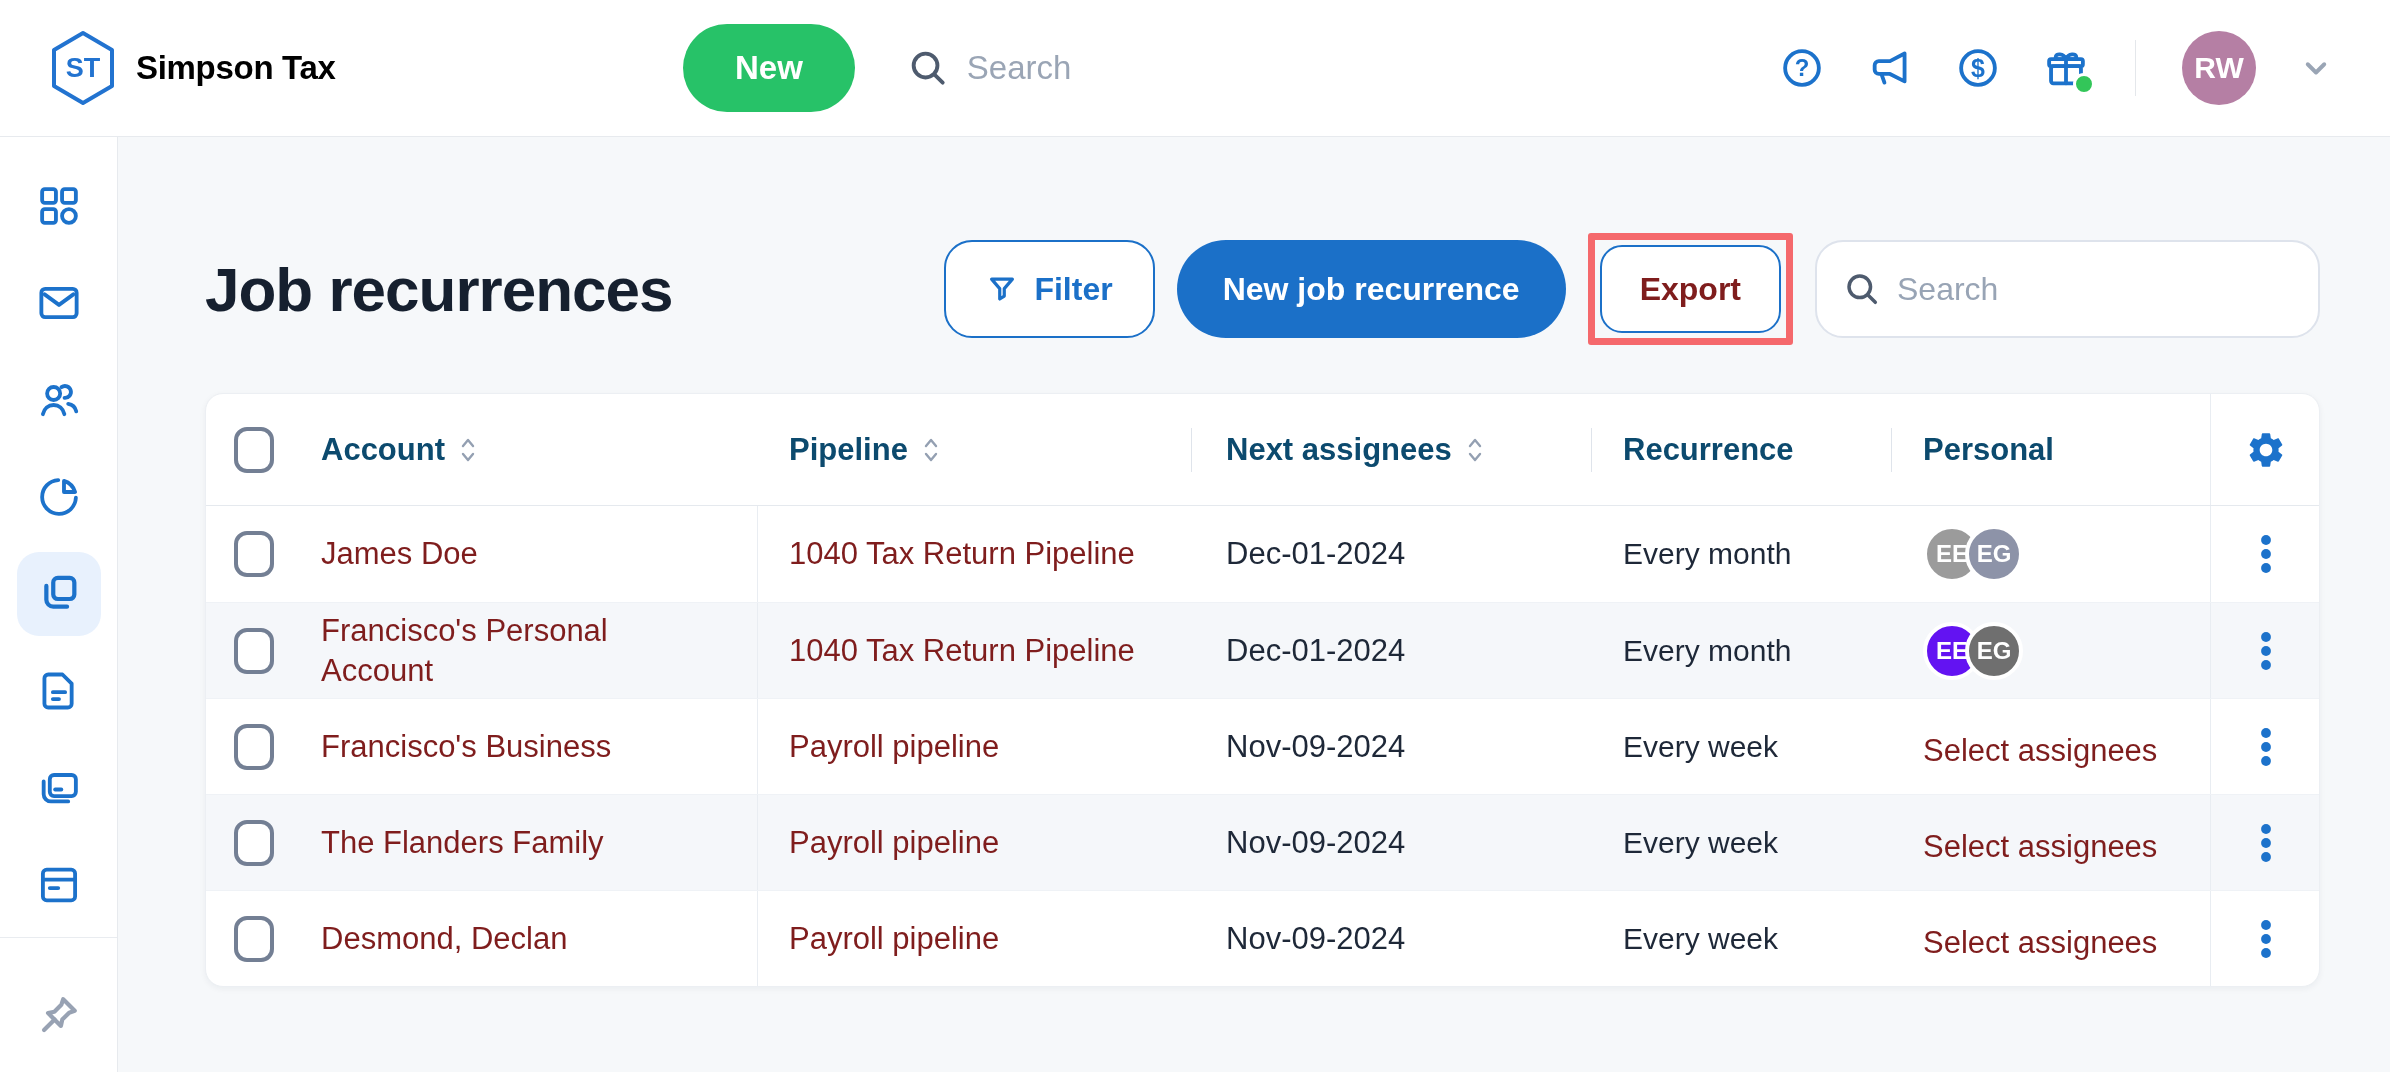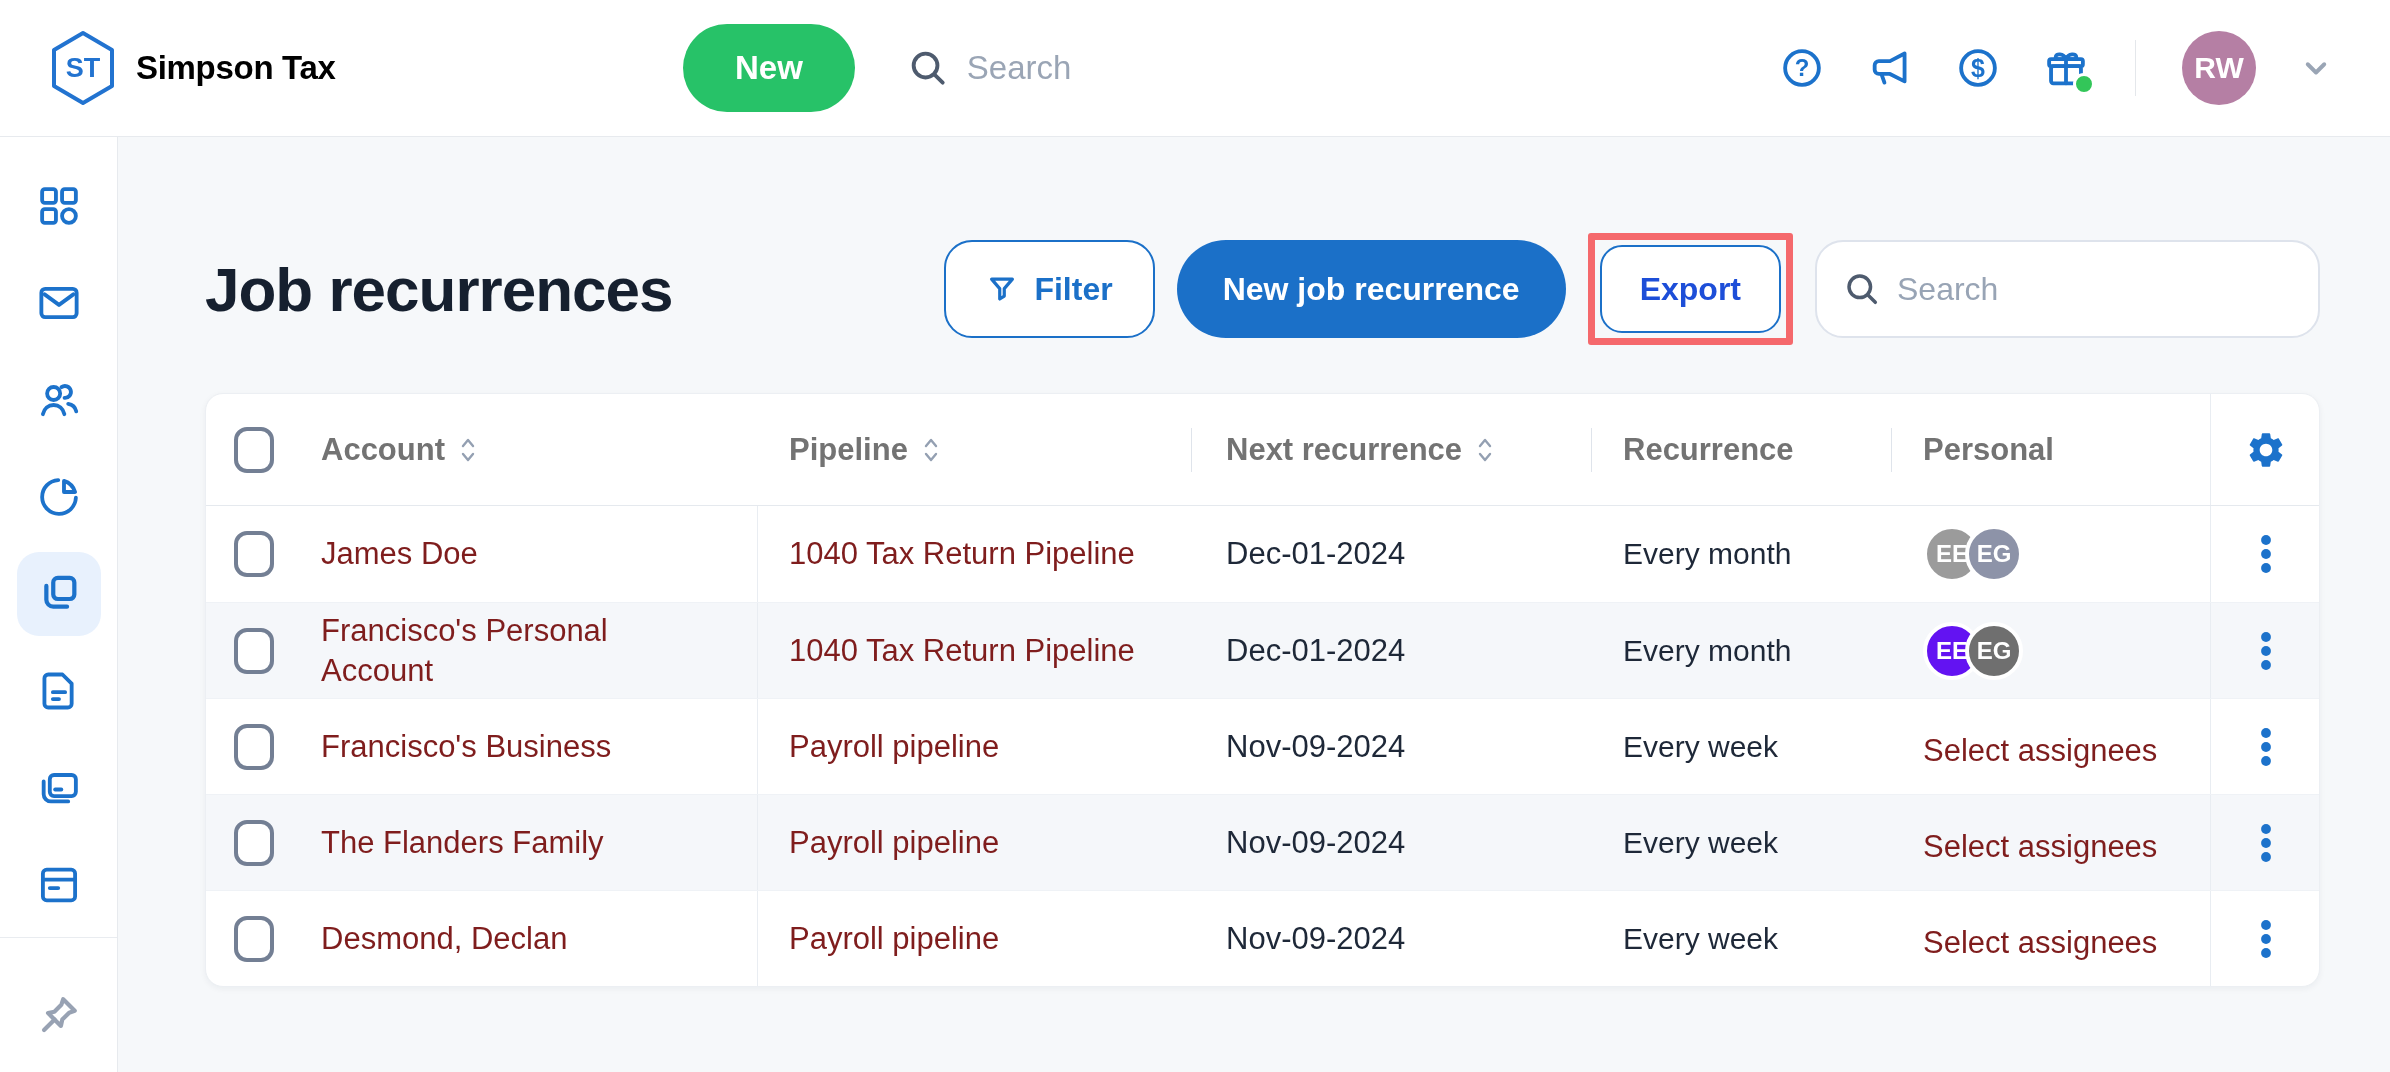--- a/index.html
+++ b/index.html
@@ -41,40 +41,40 @@
   .page-head { display:flex; align-items:center; }
   .page-title { font-size:62px; font-weight:700; color:#16202f; letter-spacing:-1px; }
   .controls { margin-left:auto; display:flex; align-items:center; gap:22px; }
   .btn { font-family:inherit; cursor:pointer; display:inline-flex; align-items:center; justify-content:center; }
   .btn-primary { height:98px; padding:0 46px; border:none; border-radius:49px; background:#1b70c8;
                  color:#fff; font-size:32px; font-weight:700; }
   .btn-outline { height:98px; padding:0 40px; border:2px solid #1b70c8; border-radius:28px; background:#fff;
                  color:#1b70c8; font-size:32px; font-weight:700; gap:16px; }
   .export-annotation { border:7px solid #f5696c; padding:5px; display:inline-flex; border-radius:3px; }
   .btn-export { height:88px; padding:0 38px; border:2px solid #1b70c8; border-radius:22px; background:#fff;
-                color:#1d4ed8; font-size:32px; font-weight:700; }
+                color:#7f1d1d; font-size:32px; font-weight:700; }
   .search-field { width:505px; height:98px; border:2px solid #dee3ec; border-radius:28px; background:#fff;
                   display:flex; align-items:center; padding:0 26px; gap:16px; }
   .search-field input { border:none; outline:none; flex:1; font-family:inherit; font-size:32px; color:#2a3443; background:transparent; min-width:0; }
   .search-field input::placeholder { color:#98a4b5; }
 
   
   .table-card { margin-top:48px; width:2115px; background:#fff; border:1px solid #eceff3; border-radius:18px;
                 box-shadow:0 2px 6px rgba(20,30,50,0.05); overflow:hidden; }
   .trow { display:grid; grid-template-columns:90px 462px 433px 400px 300px 319px 111px; align-items:center; }
   .cell { display:flex; align-items:center; align-self:stretch; }
   .c-check   { padding-left:28px; }
   .c-account { padding-left:25px; padding-right:16px; }
   .c-pipeline{ padding-left:31px; }
   .c-next    { padding-left:35px; }
   .c-recur   { padding-left:32px; }
   .c-assign  { padding-left:32px; }
   .c-actions { justify-content:center; border-left:1px solid #e9edf2; }
   .thead { min-height:112px; border-bottom:1px solid #e5e9ee; }
-  .thead .hcell { font-size:31px; font-weight:700; color:#737373; position:relative; }
+  .thead .hcell { font-size:31px; font-weight:700; color:#0c4a6e; position:relative; }
   .thead .hdiv::before { content:""; position:absolute; left:0; top:34px; height:44px; width:1px; background:#dfe4eb; }
   .sort-ic { margin-left:14px; display:flex; }
   .tbody-row { min-height:96px; border-top:1px solid #eff2f6; }
   .tbody-row:first-of-type { border-top:none; }
   .tbody-row.stripe { background:#f5f7fa; }
   .tbody-row .c-account { border-right:1px solid #e9edf2; }
   .checkbox { width:40px; height:46px; border:4px solid #737f94; border-radius:13px; background:#fff; cursor:pointer; flex:none; }
   .link { color:#7f1d1d; font-size:31px; line-height:40px; cursor:pointer; text-decoration:none; }
   .acc-link { display:inline-block; max-width:310px; }
   .cell-text { color:#1e2838; font-size:31px; }
@@ -281,21 +281,21 @@
         <div class="cell c-pipeline hcell">
           <span>Pipeline</span>
           <span class="sort-ic">
             <svg width="18" height="30" viewBox="0 0 18 30" fill="none" stroke="#94a0b2" stroke-width="2.4" stroke-linecap="round" stroke-linejoin="round">
               <path d="M4 11l5-6 5 6"></path>
                 <path d="M4 19l5 6 5-6"></path>
             </svg>
             </span>
         </div>
         <div class="cell c-next hcell hdiv">
-          <span>Next recurrence</span>
+          <span>Next assignees</span>
           <span class="sort-ic">
             <svg width="18" height="30" viewBox="0 0 18 30" fill="none" stroke="#94a0b2" stroke-width="2.4" stroke-linecap="round" stroke-linejoin="round">
               <path d="M4 11l5-6 5 6"></path>
                 <path d="M4 19l5 6 5-6"></path>
             </svg>
             </span>
         </div>
         <div class="cell c-recur hcell hdiv">
           <span>Recurrence</span>
         </div>

